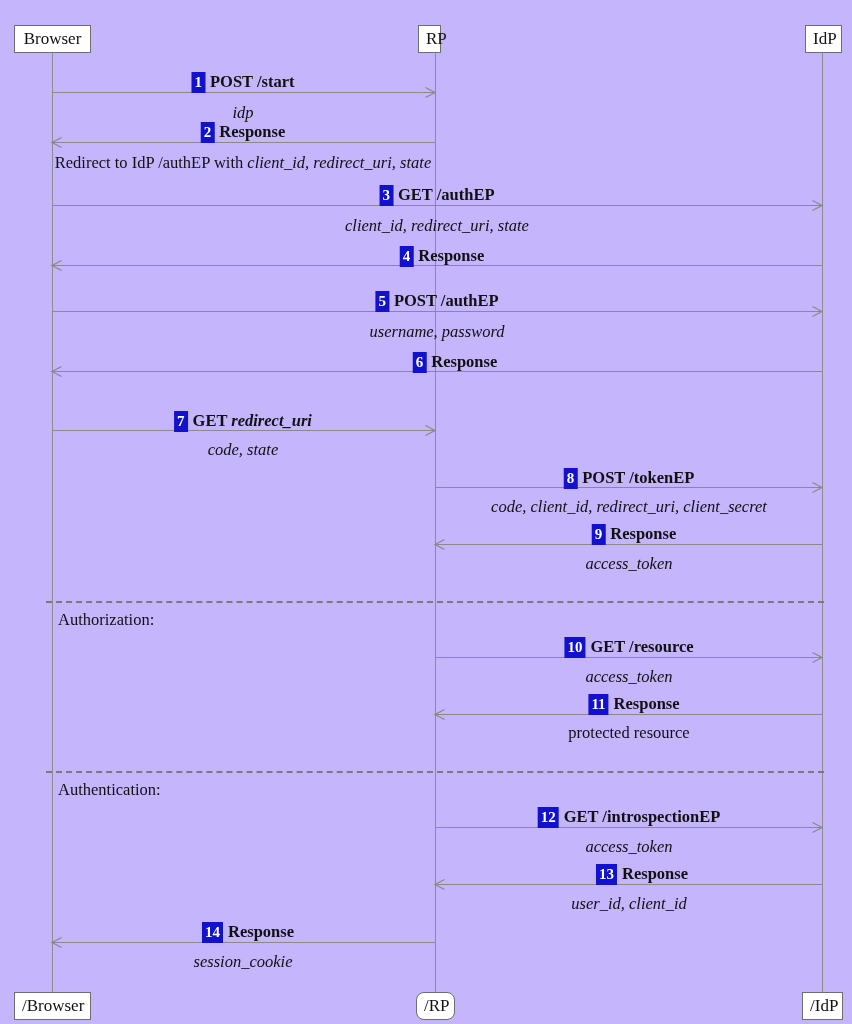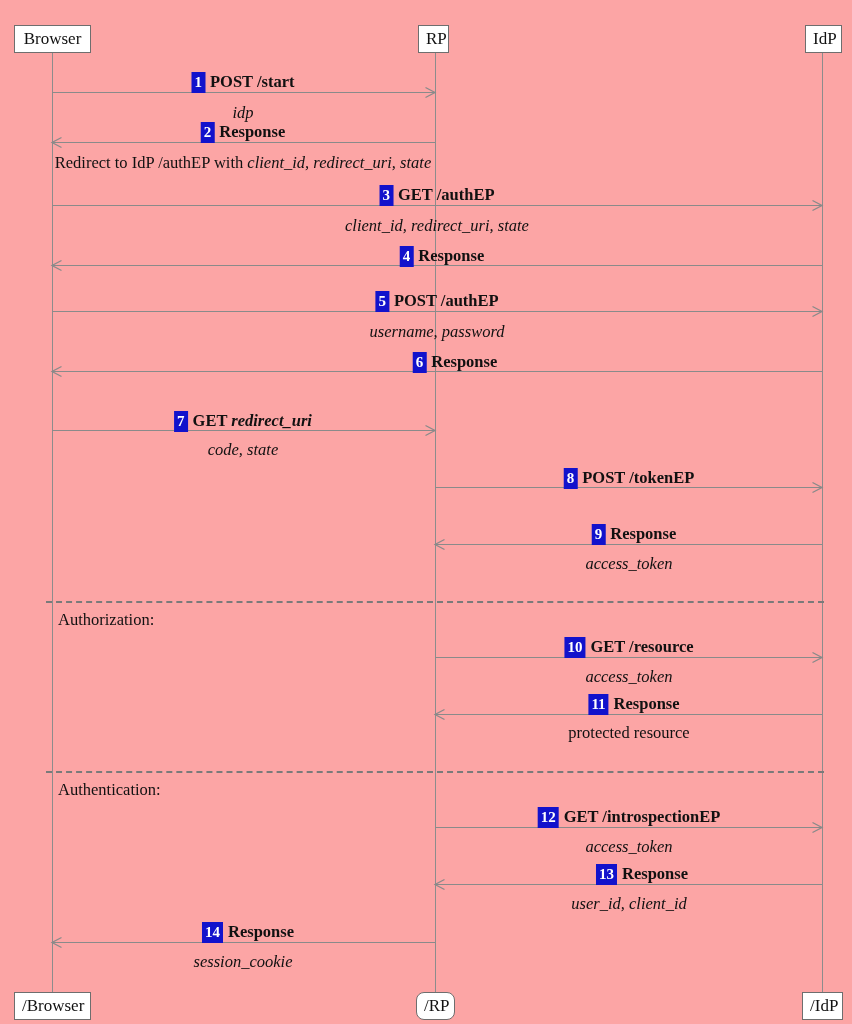--- a/index.html
+++ b/index.html
@@ -9,21 +9,21 @@
   }
   body {
     font-family: "Liberation Serif", "DejaVu Serif", serif;
     color: #1a1a1a;
   }
   #diagram {
     position: relative;
     width: 852px;
     height: 1024px;
     overflow: hidden;
-    background: #fca5a5;
+    background: #c4b5fd;
   }
   
   .lifeline {
     position: absolute;
     width: 1px;
     background: #8c8c8c;
   }
   
   .actor-box {
     position: absolute;
@@ -121,21 +121,21 @@
 
 <div id="diagram">
 
   <div class="lifeline" style="left:52px; top:52px; height:940px;"></div>
   <div class="lifeline" style="left:435px; top:52px; height:940px;"></div>
   <div class="lifeline" style="left:822px; top:52px; height:940px;"></div>
 
   <div class="actor-box" style="left:14px; top:25px; width:77px;">
     <span>Browser</span>
   </div>
-  <div class="actor-box" style="left:418px; top:25px; width:31px;">
+  <div class="actor-box" style="left:418px; top:25px; width:23px;">
     <span>RP</span>
   </div>
   <div class="actor-box" style="left:805px; top:25px; width:37px;">
     <span>IdP</span>
   </div>
 
   <div class="actor-box" style="left:14px; top:992px; width:77px;">
     <span>/Browser</span>
   </div>
   <div class="actor-box" style="left:416px; top:992px; width:39px;border-radius:8px;">
@@ -247,20 +247,23 @@
   <div class="msg right" style="left:435px; width:387px; top:487px;">
     <div class="line"></div>
     <div class="head">
       <svg width="11" height="11" viewBox="0 0 11 11">
           <path d="M0.5 0.5 L10 5.5 L0.5 10.5" fill="none" stroke="#8a8a8a" stroke-width="1.3"></path>
         </svg>
     </div>
   </div>
   <div class="msg-label" style="left:629px; top:468px;">
     <span class="badge">8</span><span class="verb">POST</span> <span class="verb">/tokenEP</span>
+  </div>
+  <div class="msg-sub" style="left:629px; top:499px;">
+    <span>code, client_id, redirect_uri, client_secret</span>
   </div>
 
   <div class="msg left" style="left:435px; width:387px; top:544px;">
     <div class="line"></div>
     <div class="head">
       <svg width="11" height="11" viewBox="0 0 11 11">
           <path d="M10.5 0.5 L1 5.5 L10.5 10.5" fill="none" stroke="#8a8a8a" stroke-width="1.3"></path>
         </svg>
     </div>
   </div>

